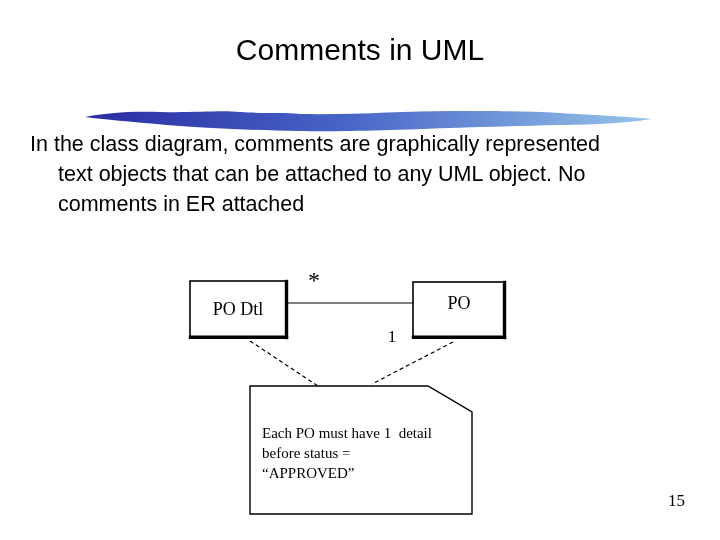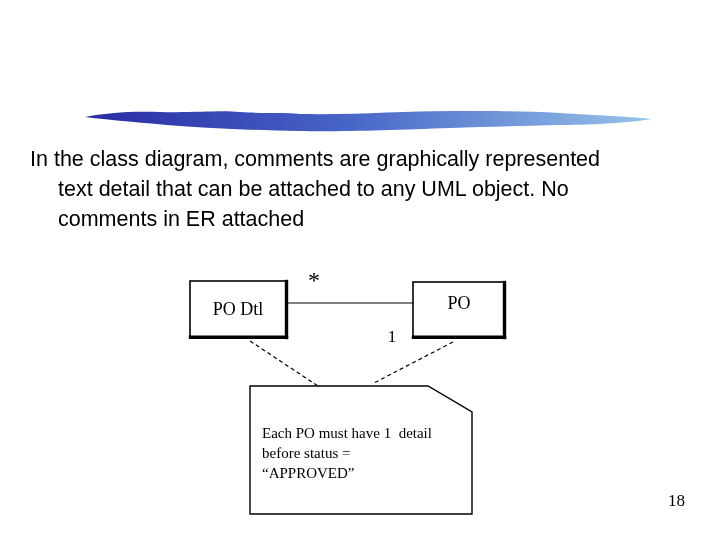--- a/index.html
+++ b/index.html
@@ -6,21 +6,21 @@
   .slide{
     position:relative;width:720px;height:540px;background:#ffffff;
     font-family:"Liberation Sans",sans-serif;color:#000;overflow:hidden;
   }
   .title{
     position:absolute;top:33px;left:0;width:100%;text-align:center;
     font-size:30px;letter-spacing:0px;
   }
   .swoosh{position:absolute;left:75px;top:103px;width:585px;height:35px;}
   .body-text{
-    position:absolute;left:30px;top:144px;width:668px;
+    position:absolute;left:30px;top:129px;width:668px;
     font-size:21.5px;line-height:30px;
   }
   .body-line.indented{padding-left:28px;}
   .diagram{position:absolute;left:180px;top:250px;}
   .cls-box{fill:none;stroke:#000;stroke-width:1.6;}
   .thick-edge{stroke:#000;stroke-width:3.4;stroke-linecap:square;}
   .conn{stroke:#000;stroke-width:1.2;}
   .dash{stroke:#000;stroke-width:1.2;stroke-dasharray:4 3;fill:none;}
   .note-shape{fill:#fff;stroke:#000;stroke-width:1.4;}
   .dtext{font-family:"Liberation Serif","DejaVu Serif",serif;fill:#000;white-space:pre;}
@@ -31,38 +31,39 @@
   .page-number{
     position:absolute;left:668px;top:491px;
     font-family:"Liberation Serif","DejaVu Serif",serif;font-size:17px;
   }
 </style>
 </head>
 <body>
 
 <div class="slide">
 
+  <div class="title">Comments in UML</div>
 
   <svg class="swoosh" viewBox="0 0 585 35" width="585" height="35" aria-hidden="true">
     <defs>
       <linearGradient id="swgrad" x1="0" y1="0" x2="1" y2="0">
         <stop offset="0" stop-color="#2a2ca3"></stop>
         <stop offset="0.45" stop-color="#4663c6"></stop>
         <stop offset="1" stop-color="#97c4e9"></stop>
       </linearGradient>
     </defs>
     <path d="M10,14 C30,10 55,8 85,9 C120,10 145,7 165,9 C200,11 210,9 225,11
          C280,12 330,8 375,8 C420,8 450,8 485,10 C520,12 560,14 577,16
          C560,19 520,22 485,22 C440,23 410,24 375,25 C320,27 260,29 225,28
          C170,27 130,25 105,23 C70,20 35,17 10,14 Z" fill="url(#swgrad)"></path>
   </svg>
 
   <div class="body-text">
     <div class="body-line">In the class diagram, comments are graphically represented</div>
-    <div class="body-line indented">text detail that can be attached to any UML object. No</div>
+    <div class="body-line indented">text objects that can be attached to any UML object. No</div>
     <div class="body-line indented">comments in ER attached</div>
   </div>
 
   <svg class="diagram" viewBox="0 0 340 275" width="340" height="275">
 
     <line class="conn" x1="107" y1="53" x2="233" y2="53"></line>
 
     <rect class="cls-box" x="10" y="31" width="97" height="57"></rect>
     <line class="thick-edge" x1="106.5" y1="31.5" x2="106.5" y2="87.5"></line>
     <line class="thick-edge" x1="10.5" y1="87.3" x2="106.5" y2="87.3"></line>
@@ -78,15 +79,15 @@
 
     <line class="dash" x1="70" y1="91" x2="138" y2="136"></line>
     <line class="dash" x1="273" y1="92" x2="192" y2="134"></line>
 
     <polygon class="note-shape" points="70,136 248,136 292,162 292,264 70,264"></polygon>
     <text class="dtext note-line" x="82" y="188">Each PO must have 1  detail</text>
     <text class="dtext note-line" x="82" y="208">before status =</text>
     <text class="dtext note-line" x="82" y="228">“APPROVED”</text>
   </svg>
 
-  <div class="page-number">18</div>
+  <div class="page-number">15</div>
 
 </div>
 
 </body></html>

